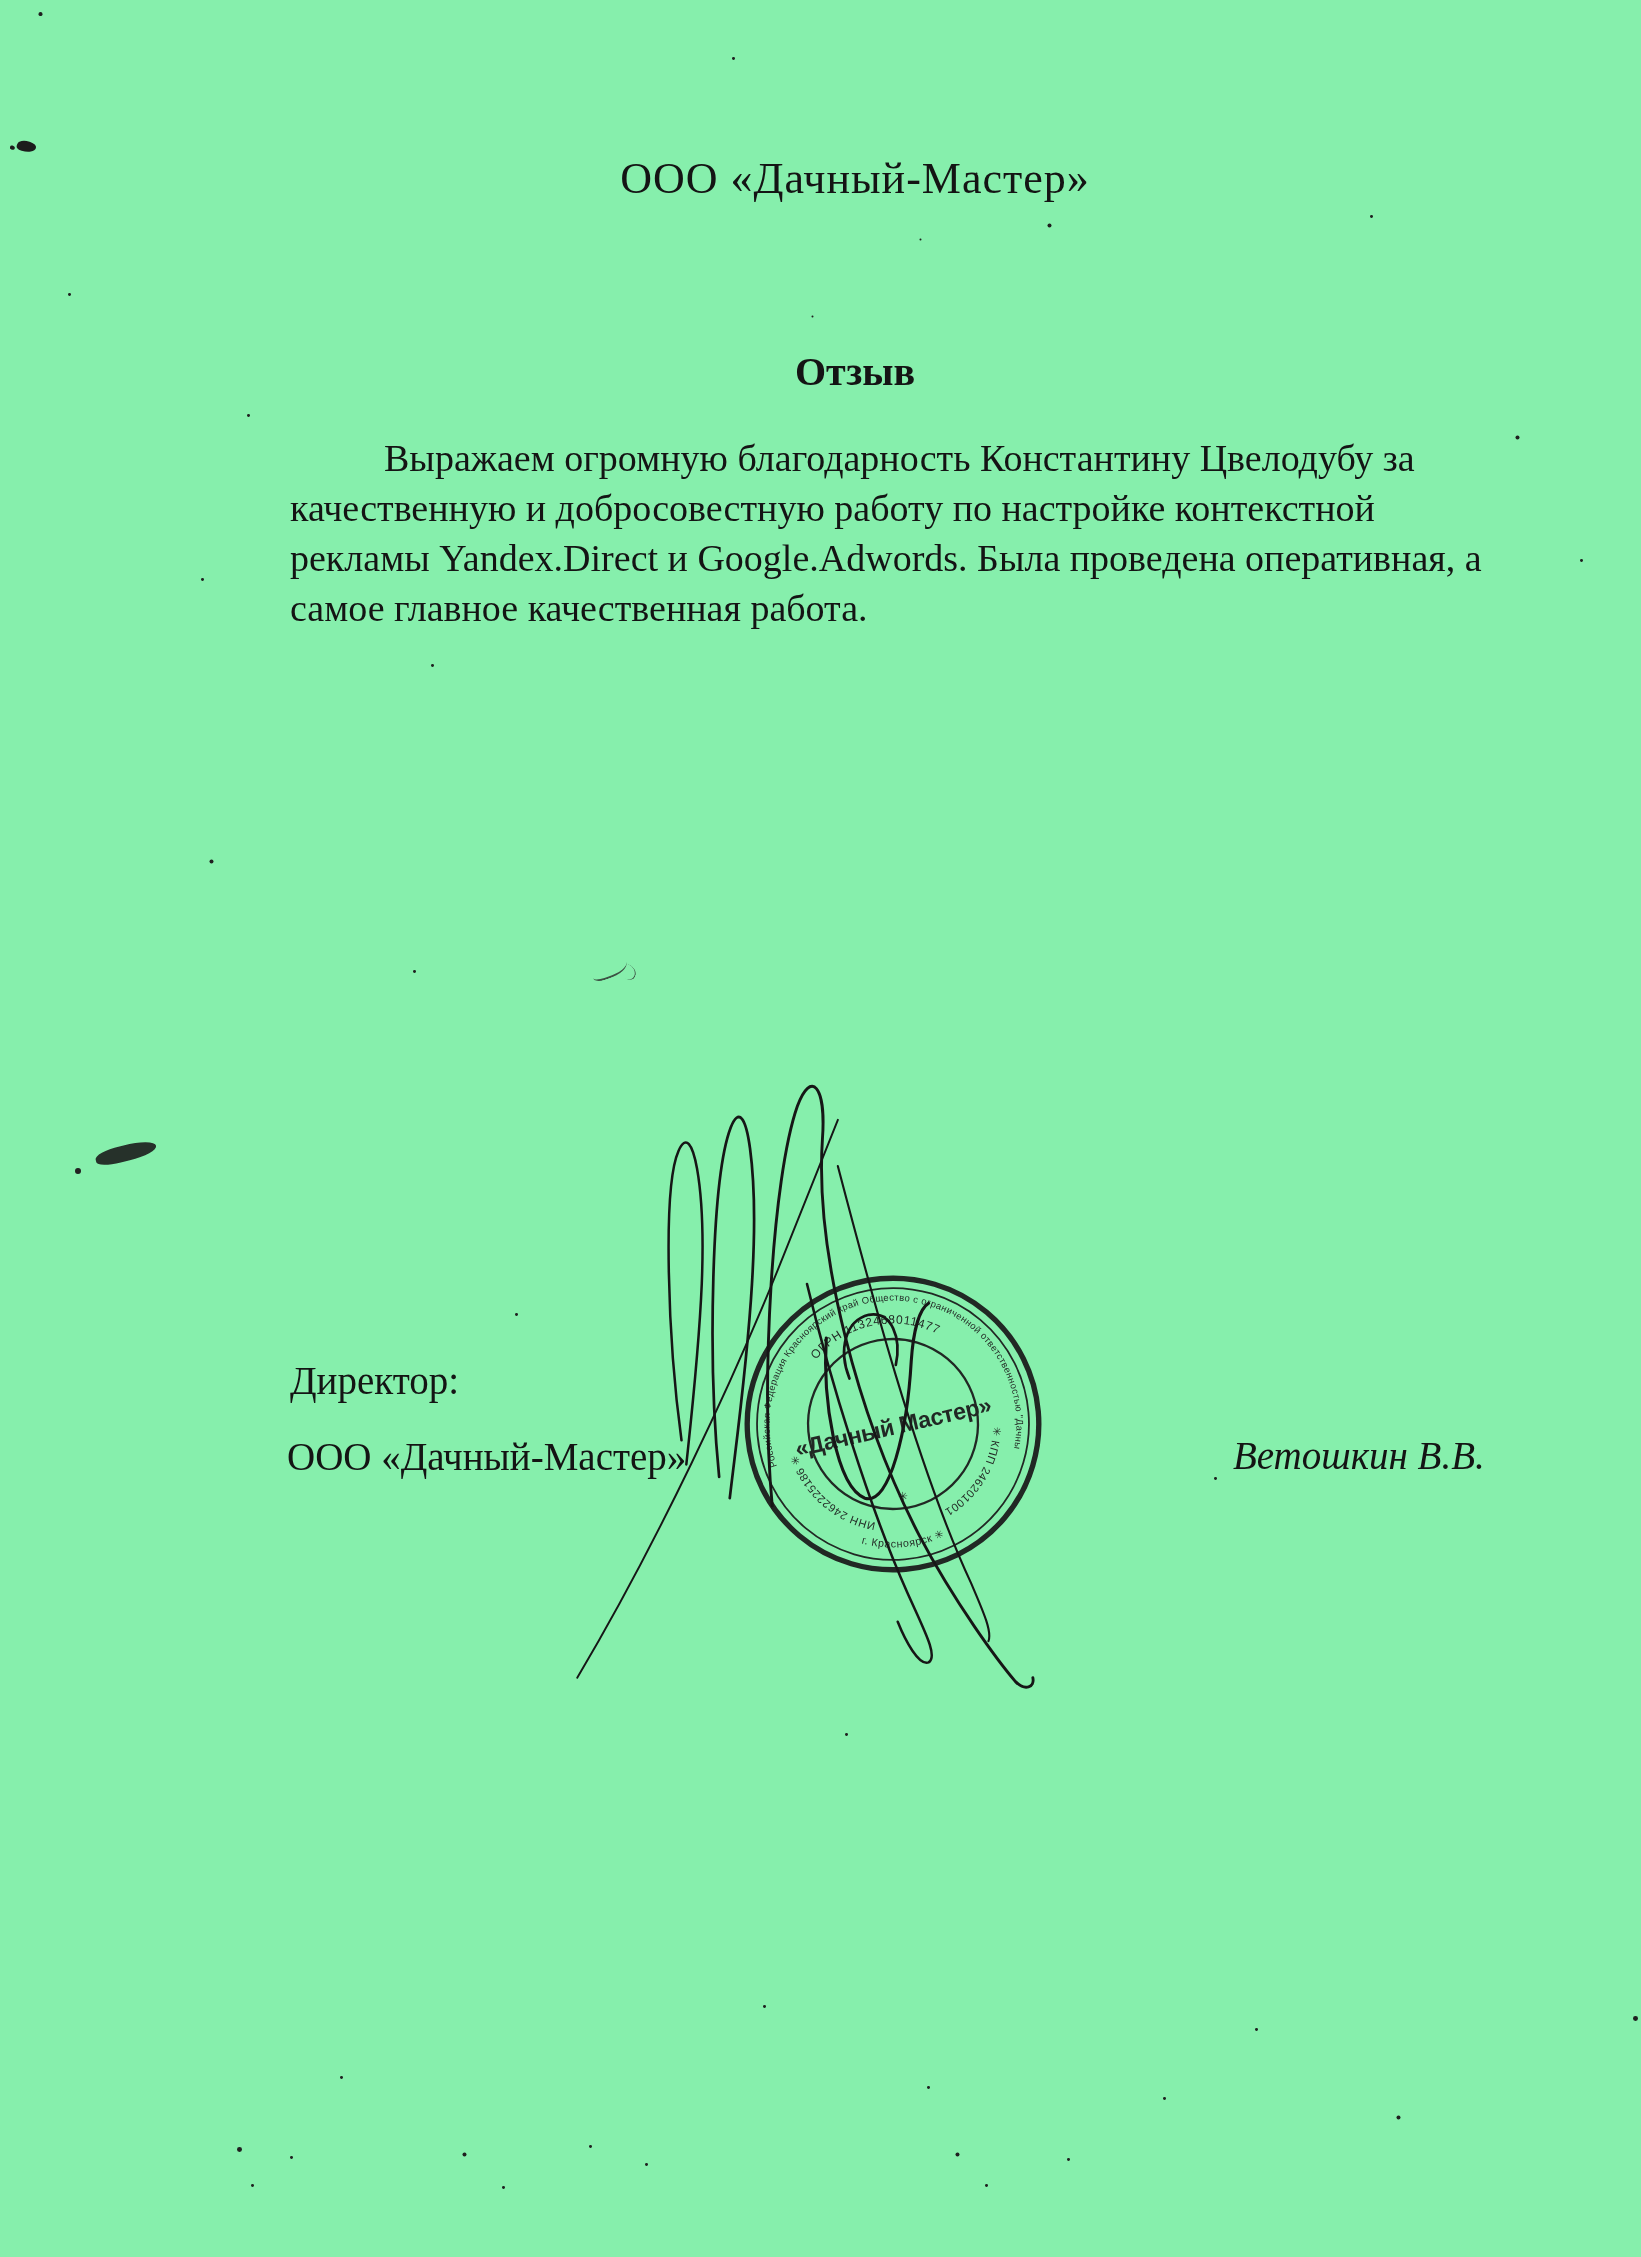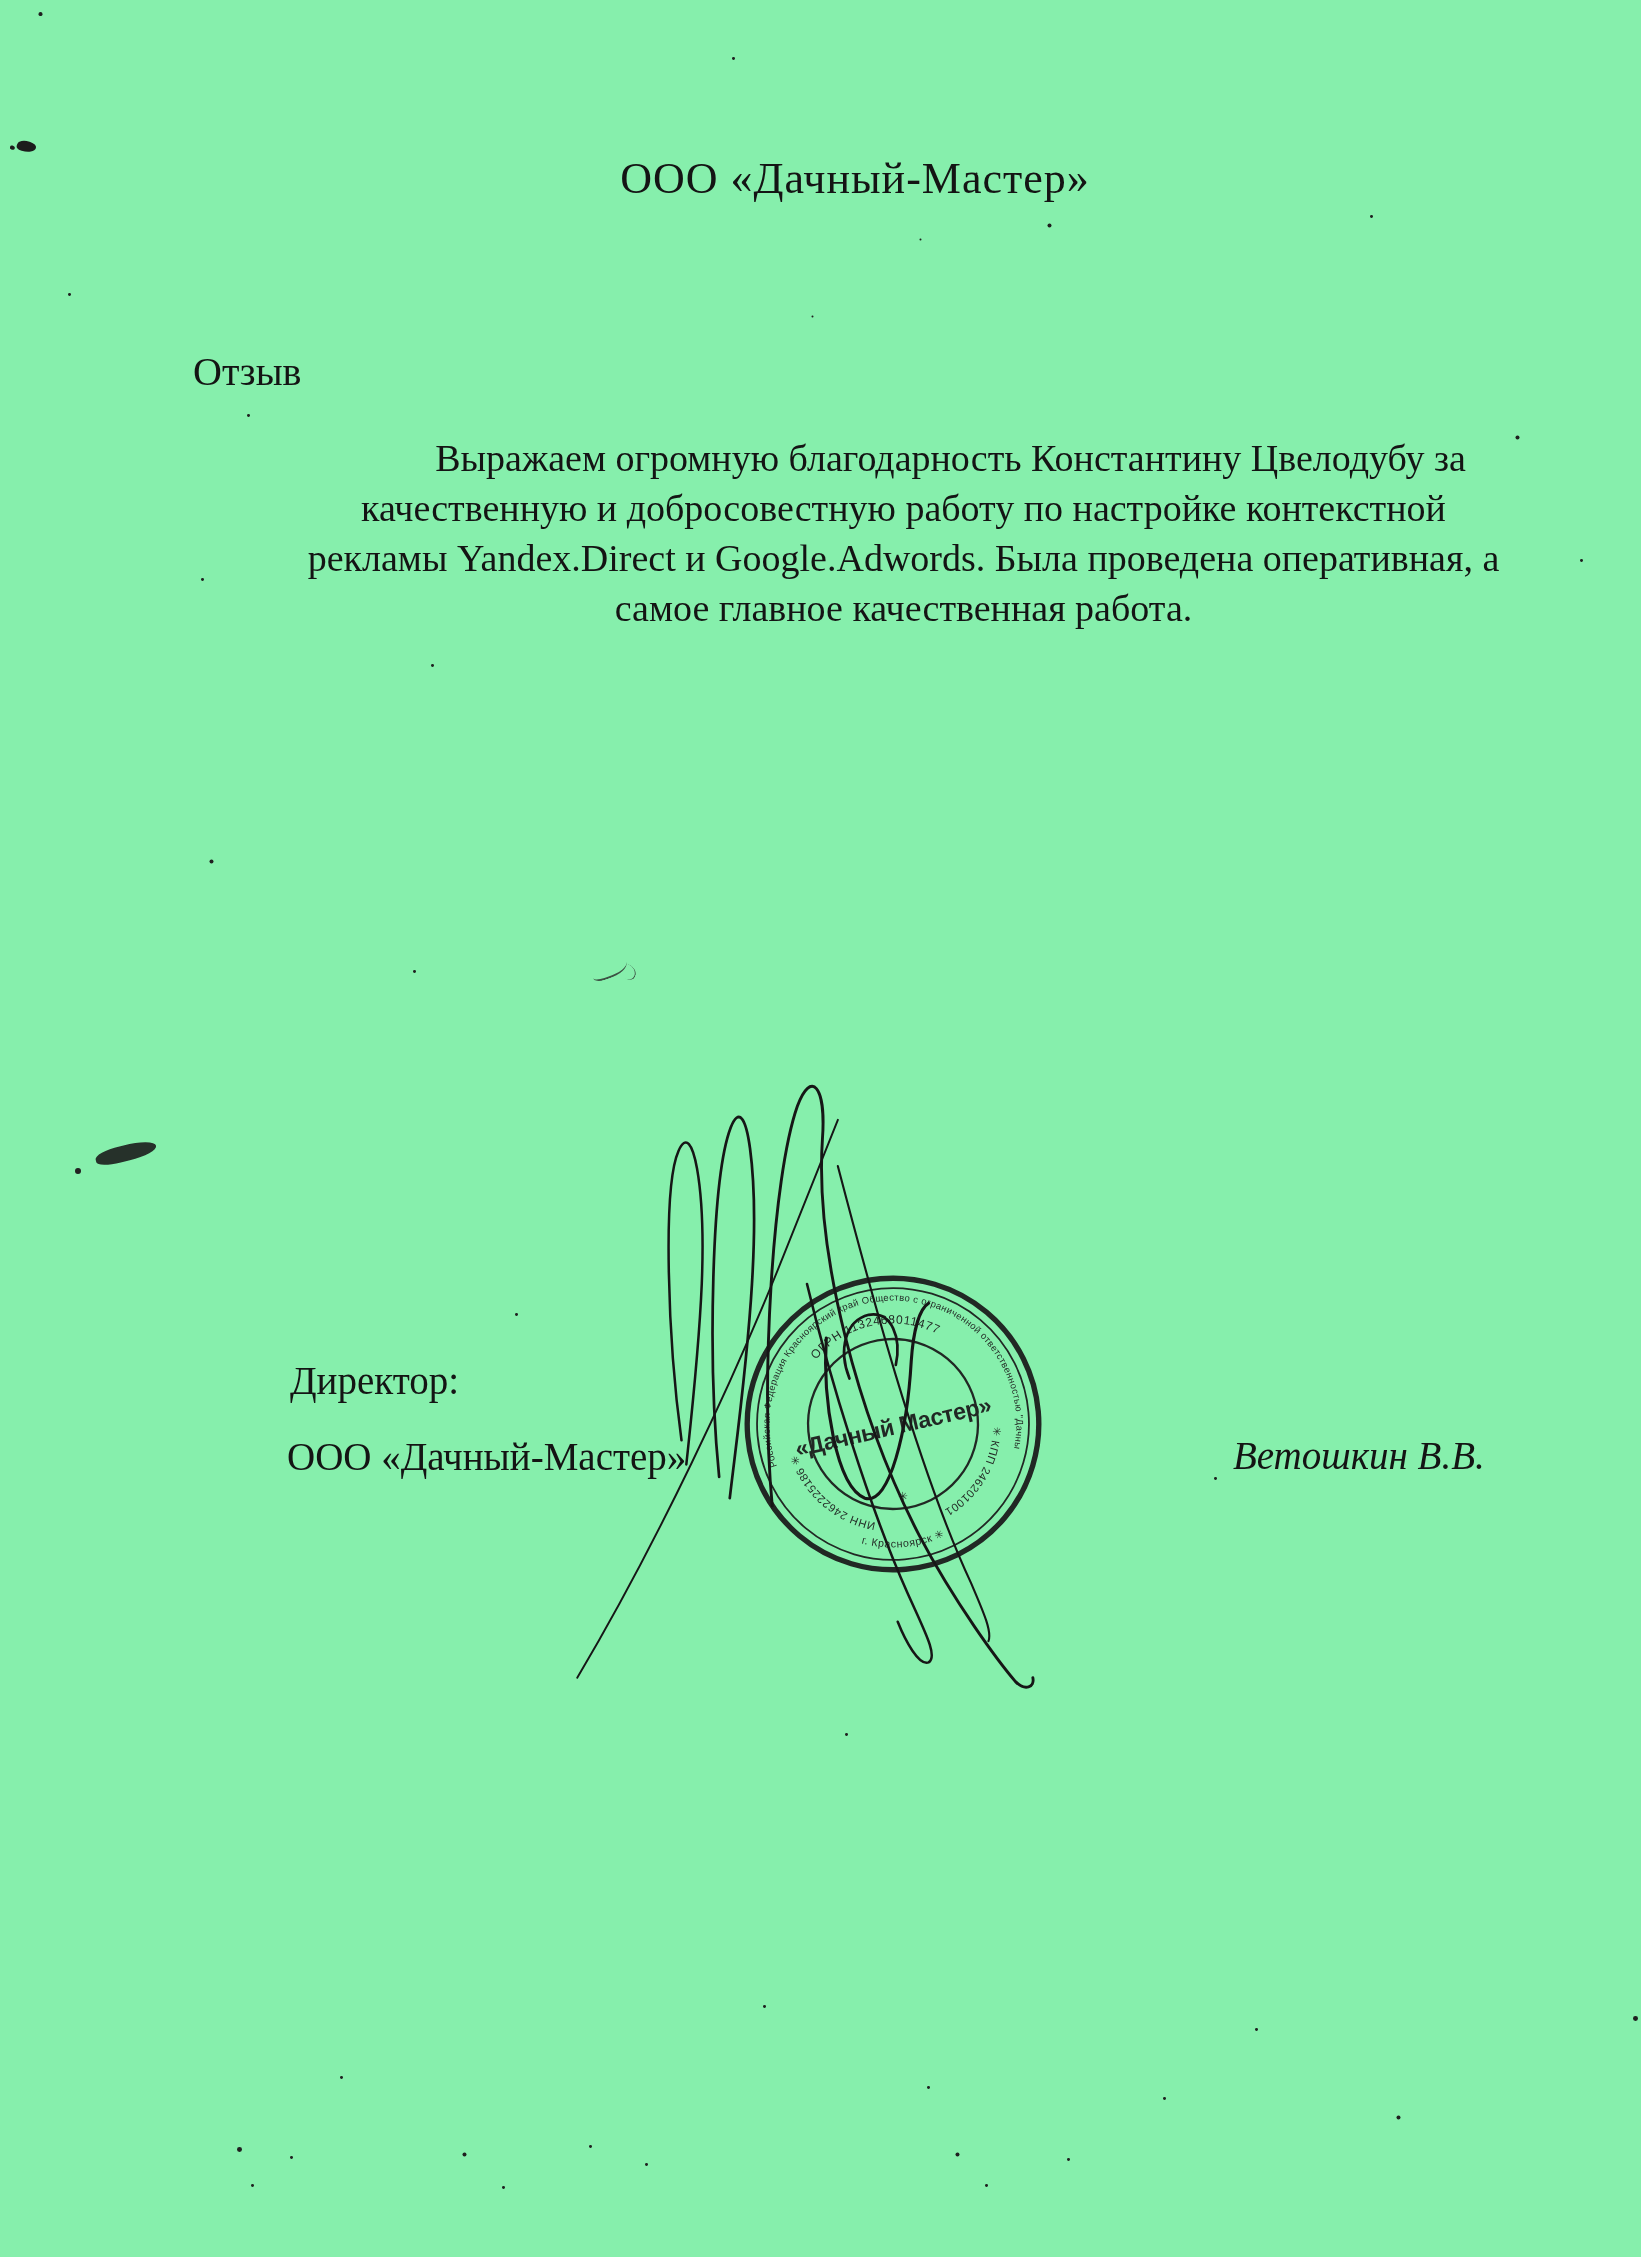--- a/index.html
+++ b/index.html
@@ -13,25 +13,25 @@
   }
   .page{position:absolute;inset:0;background:#86efac;}
   .content{position:absolute;left:193px;right:124px;top:0;}
   .letterhead{
     position:absolute;left:0;right:0;top:153px;
     text-align:center;font-size:44px;font-weight:400;
     letter-spacing:1px;margin:0;
   }
   .heading{
     position:absolute;left:0;right:0;top:348px;
-    font-size:40px;font-weight:400;margin:0;
+    text-align:center;font-size:40px;font-weight:700;margin:0;
   }
   .bodytext{
     position:absolute;left:97px;right:0;top:433px;
-    font-size:38px;line-height:50px;text-align:center;
+    font-size:38px;line-height:50px;text-align:left;
   }
   .bodytext p{margin:0 0 16.4px 0;text-indent:94px;}
   .signoff-role{position:absolute;left:290px;top:1358px;font-size:39px;}
   .signoff-company{position:absolute;left:287px;top:1434px;font-size:39px;}
   .signoff-name{position:absolute;left:1233px;top:1433px;font-size:39px;font-style:italic;}
   .stamp{
     position:absolute;left:732px;top:1263px;width:322px;height:322px;
     transform:rotate(-5deg);z-index:2;opacity:.93;
   }
   .stamp svg{width:100%;height:100%;}

